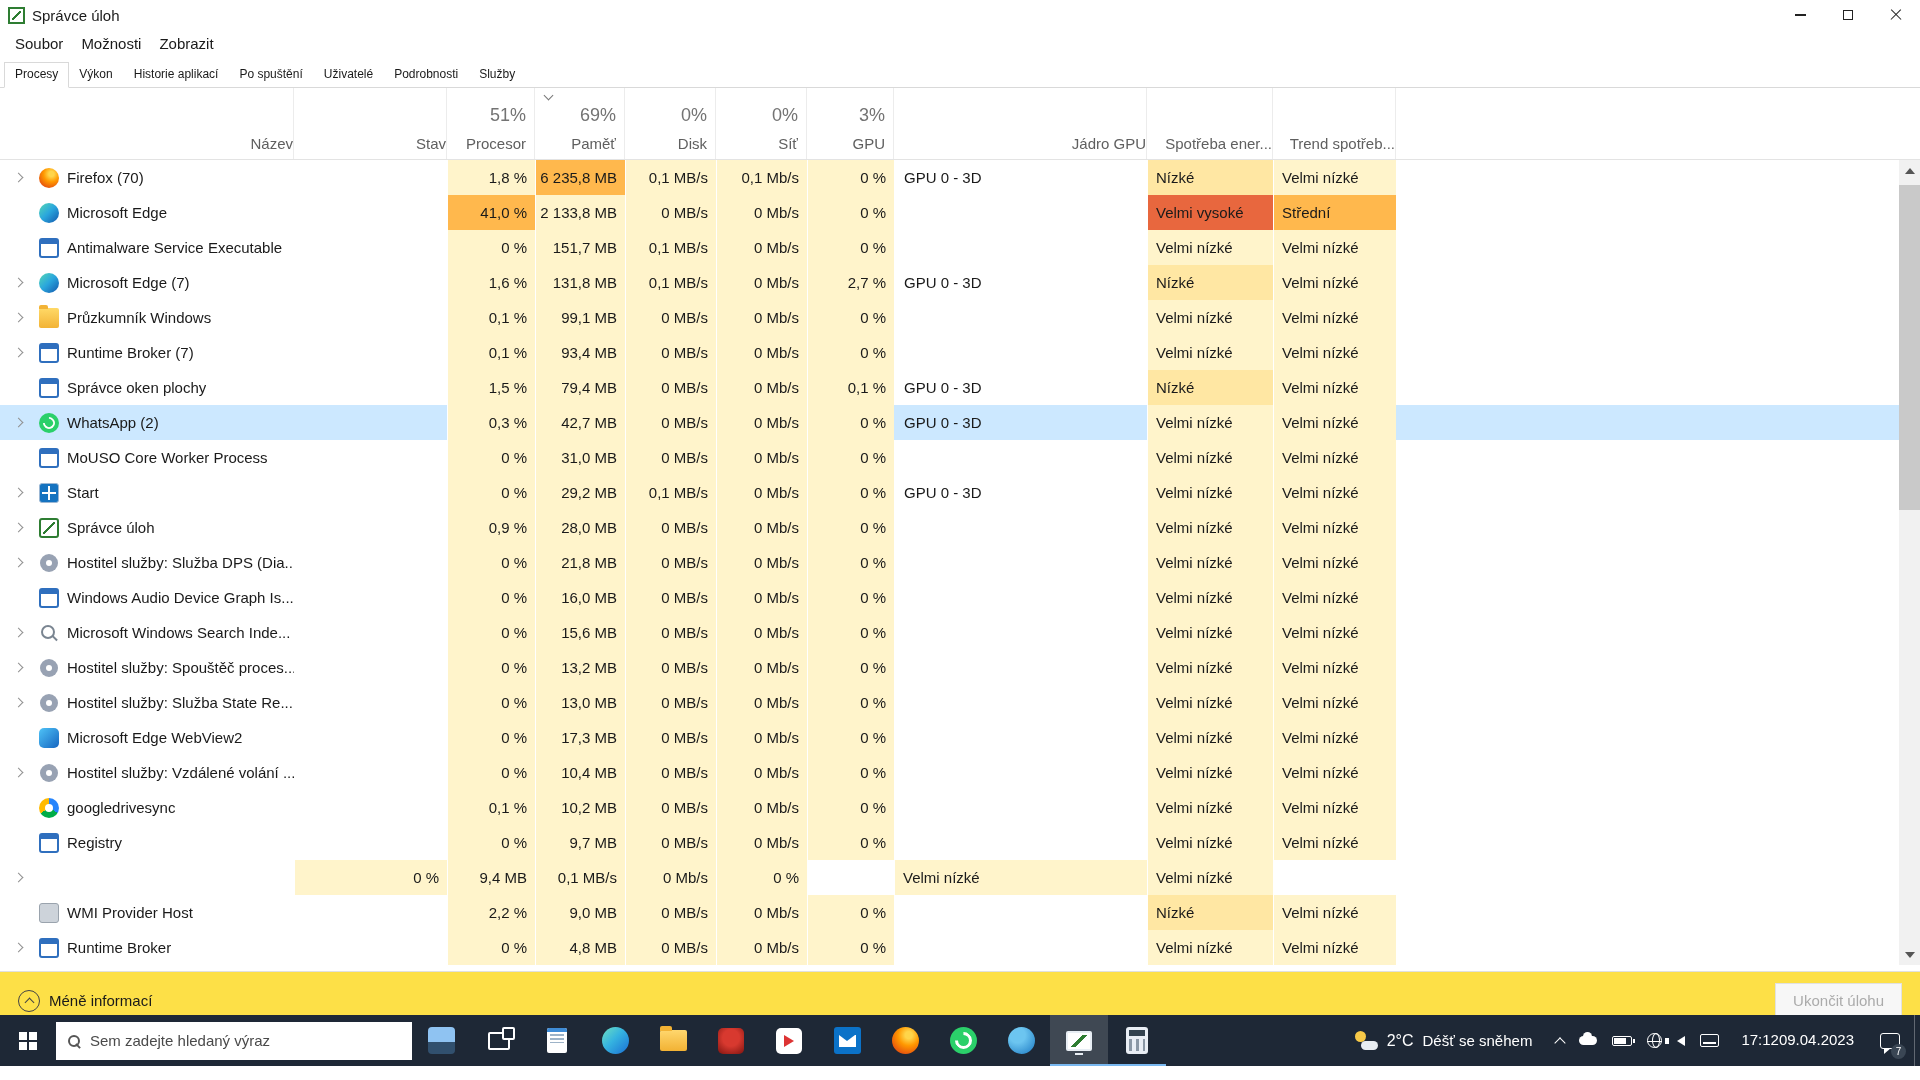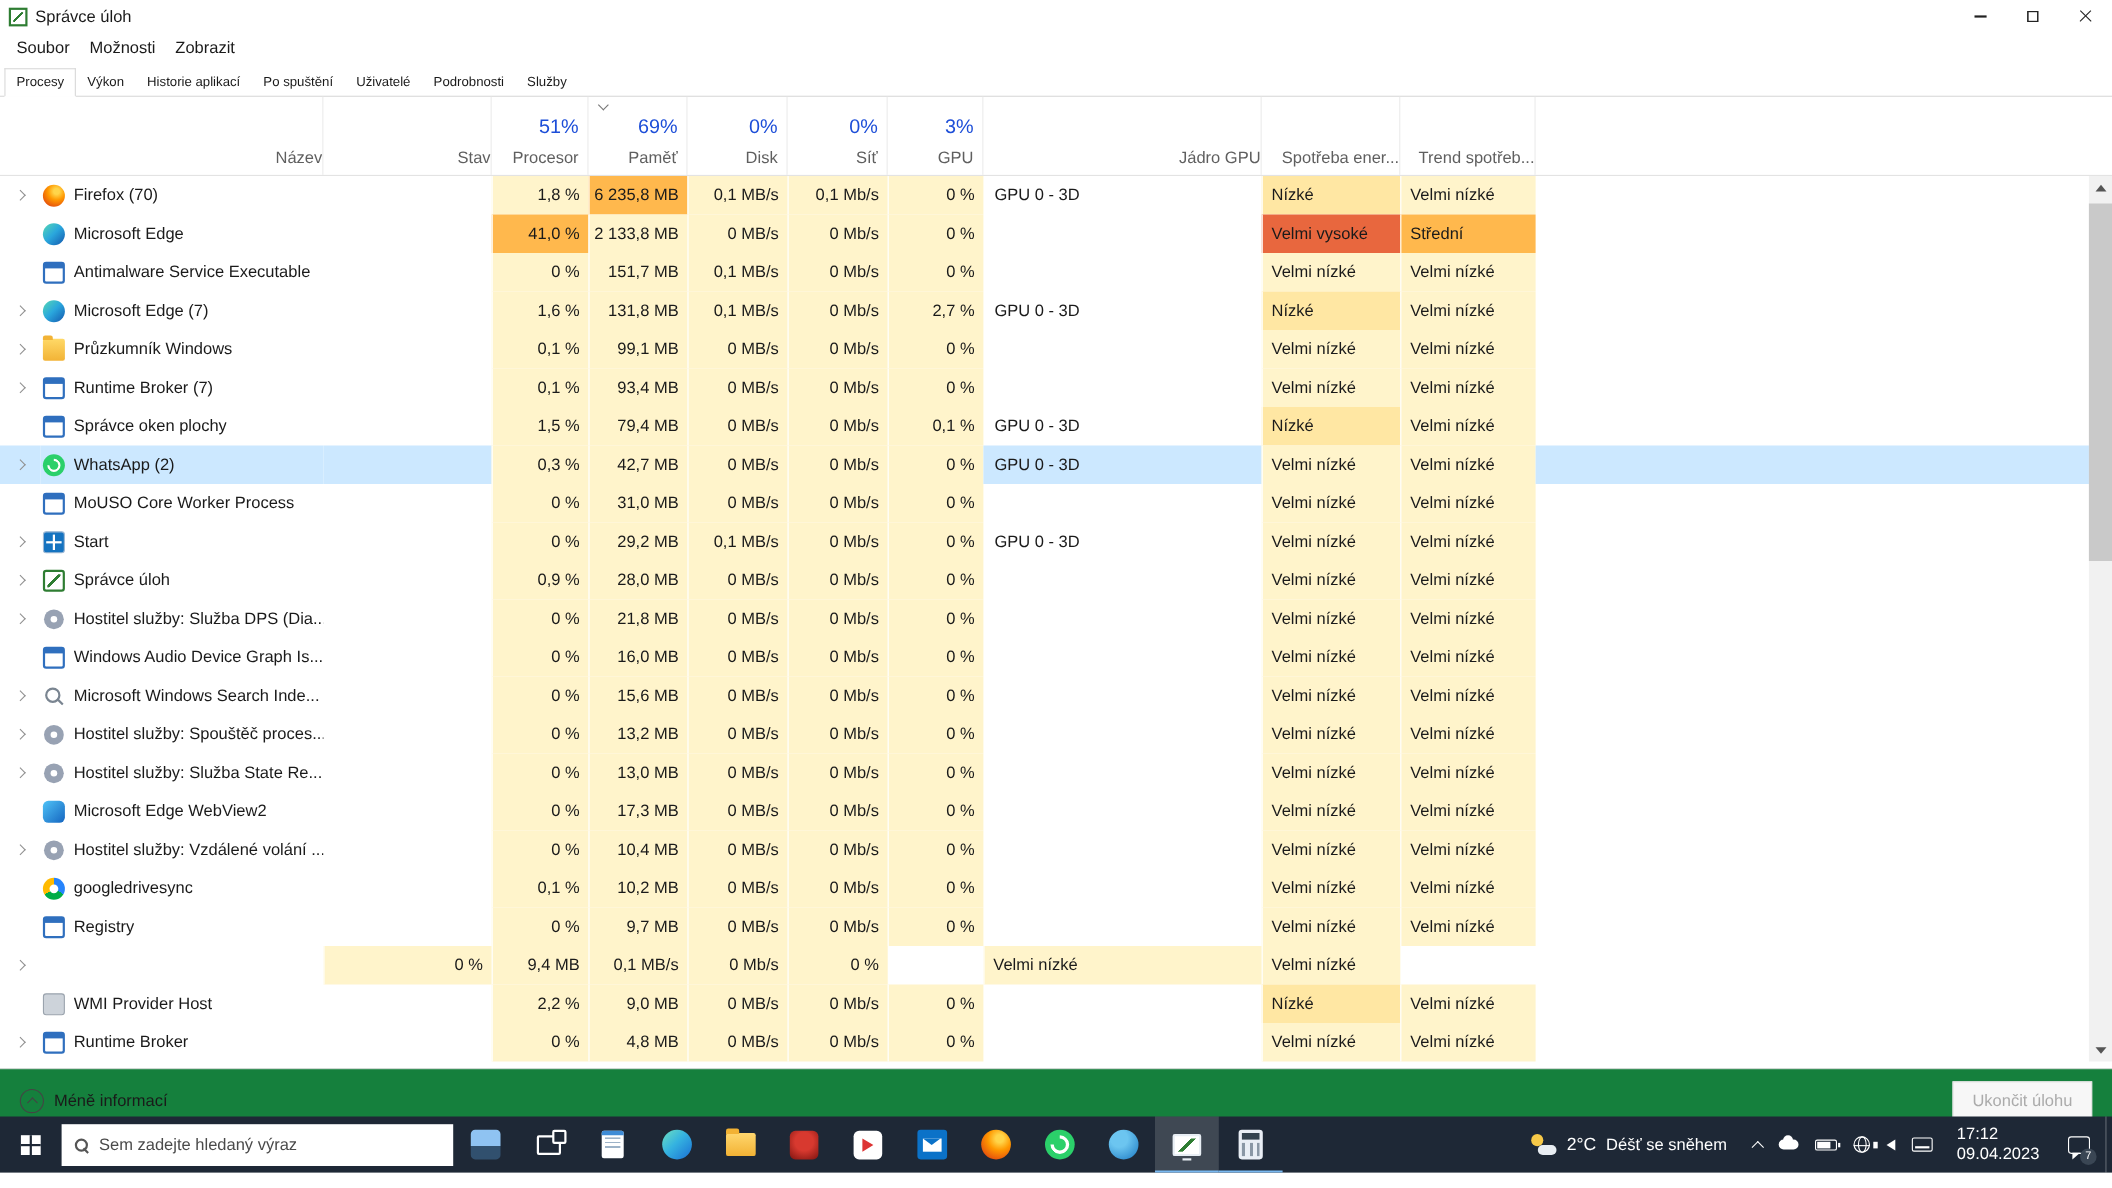--- a/index.html
+++ b/index.html
@@ -38,21 +38,21 @@
   .tabbar{height:32px;display:flex;align-items:flex-end;padding-left:4px;border-bottom:1px solid #d9d9d9;flex:none}
   .tab{font-size:12px;padding:4px 10px 6px;border:1px solid transparent;margin-right:-1px;position:relative;bottom:-1px}
   .tab.active{border-color:#d9d9d9;border-bottom-color:#fff;background:#fff}
 
   
   .thead{height:72px;display:grid;flex:none;
     grid-template-columns:294px var(--w-status) var(--w-cpu) var(--w-mem) var(--w-disk) var(--w-net) var(--w-gpu) var(--w-engine) var(--w-power) var(--w-trend) 1fr;
     border-bottom:1px solid #e3e3e3}
   .hcol{border-right:1px solid #ececec;display:flex;flex-direction:column;justify-content:flex-end;position:relative;padding-bottom:7px}
   .hcol:last-child{border-right:none}
-  .hpct{font-size:18px;color:#1d4ed8;text-align:right;padding-right:8px;margin-bottom:9px}
+  .hpct{font-size:18px;color:#737373;text-align:right;padding-right:8px;margin-bottom:9px}
   .hlbl{font-size:15px;color:#5f5f5f;white-space:nowrap;overflow:hidden}
   .hlbl.left{padding-left:10px;text-align:right}
   .hlbl.right{padding-right:8px;text-align:right}
   .sort-chev{position:absolute;top:4px;left:10px;width:7px;height:7px;border-right:1.6px solid #777;border-bottom:1.6px solid #777;transform:rotate(45deg)}
 
   
   .tbody{height:805px;flex:none;position:relative}
   .row{height:35px;display:grid;align-items:center;
     grid-template-columns:var(--w-expand) var(--w-name) var(--w-status) var(--w-cpu) var(--w-mem) var(--w-disk) var(--w-net) var(--w-gpu) var(--w-engine) var(--w-power) var(--w-trend) 1fr}
   .cell{height:35px;display:flex;align-items:center;font-size:15px;white-space:nowrap;overflow:hidden}
@@ -90,21 +90,21 @@
   .ic-search::before{content:'';position:absolute;top:2px;left:2px;width:10px;height:10px;border:2.4px solid #7a8591;border-radius:50%}
   .ic-search::after{content:'';position:absolute;width:7px;height:2.4px;background:#7a8591;transform:rotate(45deg);right:1px;bottom:3px}
   .ic-webview{border-radius:5px;background:linear-gradient(135deg,#4fc3f7,#1565c0)}
   .ic-gdrive{background:transparent}
   .ic-gdrive::before{content:'';position:absolute;inset:0;border-radius:50%;
     background:conic-gradient(#2684fc 0 33%,#00ac47 33% 66%,#ffba00 66% 100%)}
   .ic-gdrive::after{content:'';position:absolute;inset:6px;background:#fff;border-radius:50%}
   .ic-wmi{background:#cdd3da;border:1px solid #9aa3ad}
 
   
-  .footer{flex:1;margin-top:6px;border-top:1px solid #e0e0e0;display:flex;align-items:center;padding:0 18px;justify-content:space-between;background:#15803d}
+  .footer{flex:1;margin-top:6px;border-top:1px solid #e0e0e0;display:flex;align-items:center;padding:0 18px;justify-content:space-between;background:#fde047}
   .details-toggle{display:flex;align-items:center;gap:9px}
   .circle-chevron{width:22px;height:22px;border:1.4px solid #444;border-radius:50%;display:flex;align-items:center;justify-content:center}
   .chev-up{width:7px;height:7px;border-top:1.8px solid #444;border-right:1.8px solid #444;transform:rotate(-45deg);margin-top:3px}
   .details-label{font-size:15px}
   .end-task-btn{font-size:15px;color:#ababab;background:#f7f7f7;border:1px solid #e1e1e1;padding:8px 17px}
 
   
   .scrollbar{position:absolute;right:0;top:160px;width:21px;height:805px;background:#f1f1f1}
   .sb-arrow{position:absolute;left:0;width:21px;height:21px;display:flex;align-items:center;justify-content:center}
   .sb-arrow.up{top:0}.sb-arrow.down{bottom:0}
@@ -170,21 +170,21 @@
   .tray-battery{width:20px;height:10px;border:1.5px solid #fff;border-radius:2px;position:relative}
   .tray-battery::before{content:'';position:absolute;right:-4px;top:2px;width:2px;height:4px;background:#fff}
   .tray-battery::after{content:'';position:absolute;left:1px;top:1px;bottom:1px;width:12px;background:#fff}
   .tray-globe{width:15px;height:15px;border:1.5px solid #fff;border-radius:50%;position:relative}
   .tray-globe::before{content:'';position:absolute;left:50%;top:-1px;bottom:-1px;width:6px;margin-left:-3px;border:1.5px solid #fff;border-radius:50%}
   .tray-globe::after{content:'';position:absolute;left:-1px;right:-1px;top:50%;height:1.5px;background:#fff}
   .tray-volume{width:0;height:0;border-top:5px solid transparent;border-bottom:5px solid transparent;border-right:8px solid #fff;position:relative}
   .tray-volume::before{content:'';position:absolute;left:-12px;top:-3px;width:4px;height:6px;background:#fff}
   .tray-keyboard{width:19px;height:13px;border:1.5px solid #fff;border-radius:2px;position:relative}
   .tray-keyboard::after{content:'';position:absolute;left:2px;right:2px;bottom:2px;height:2px;background:#fff}
-  .clock{display:flex;flex-direction:column;align-items:flex-start;justify-content:center;padding:0 12px;line-height:1.25}
+  .clock{display:flex;align-items:flex-start;justify-content:center;padding:0 12px;line-height:1.25}
   .clock-time,.clock-date{font-size:15px}
   .action-center{position:relative;padding:0 14px;height:51px;display:flex;align-items:center}
   .bubble{width:20px;height:16px;border:1.6px solid #fff;border-radius:3px;position:relative}
   .bubble::after{content:'';position:absolute;left:3px;bottom:-6px;width:0;height:0;border-top:6px solid #fff;border-right:7px solid transparent}
   .badge{position:absolute;right:8px;bottom:7px;min-width:15px;height:15px;border-radius:50%;background:#3a4654;color:#fff;
     font-size:10px;display:flex;align-items:center;justify-content:center}
   .show-desktop{width:6px;height:51px;border-left:1px solid rgba(255,255,255,.3)}
 </style>
 </head>
 <body>

